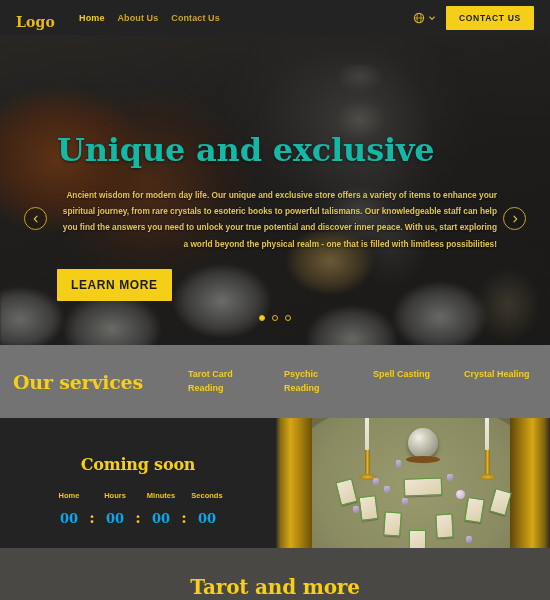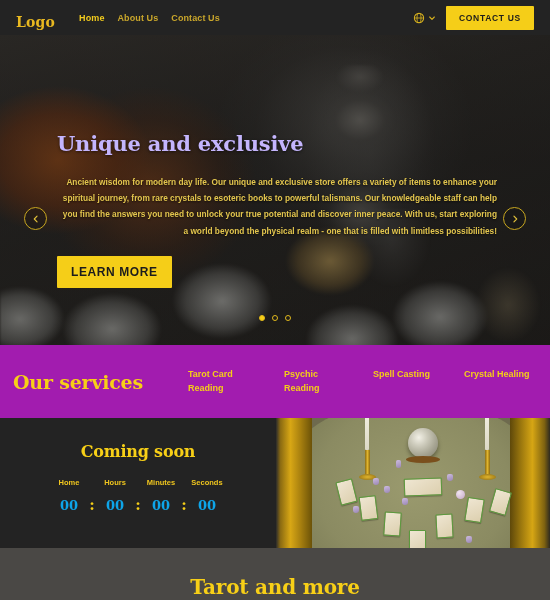--- a/index.html
+++ b/index.html
@@ -146,22 +146,22 @@
   }
   .hero-content {
     position: relative;
     z-index: 5;
     padding: 0 57px;
     box-sizing: border-box;
   }
   .hero-title {
     font-family: "DejaVu Serif", "Liberation Serif", serif;
     font-weight: 700;
-    font-size: 21px;
-    color: #c4b5fd;
+    font-size: 32px;
+    color: #14b8a6;
     margin: 0;
     padding-top: 96px;
     letter-spacing: -0.2px;
     text-shadow: 0 1px 3px rgba(0,0,0,0.55);
   }
   .hero-text {
     margin: 18px 0 0 0;
     width: 440px;
     font-size: 8.3px;
     line-height: 1.95;
@@ -218,21 +218,21 @@
     box-sizing: border-box;
     cursor: pointer;
   }
   .dot.on { background: #F7CF17; }
 
   
   .services {
     position: relative;
     z-index: 10;
     height: 73px;
-    background: #a21caf;
+    background: #737373;
     display: flex;
     align-items: center;
     padding: 0 16px 0 13px;
     box-sizing: border-box;
   }
   .services-title {
     font-family: "DejaVu Serif", "Liberation Serif", serif;
     font-weight: 700;
     font-size: 19px;
     color: #F7CF17;
@@ -273,21 +273,21 @@
     flex: none;
     text-align: center;
     box-sizing: border-box;
     padding-top: 24px;
   }
   .coming-title {
     font-family: "DejaVu Serif", "Liberation Serif", serif;
     font-weight: 700;
     font-size: 16px;
     color: #F7CF17;
-    margin: 0;
+    margin: 13px;
     letter-spacing: -0.2px;
   }
   .cd-labels, .cd-values {
     display: flex;
     justify-content: center;
     align-items: baseline;
   }
   .cd-labels { margin-top: 17px; }
   .cd-label {
     font-size: 7.5px;

